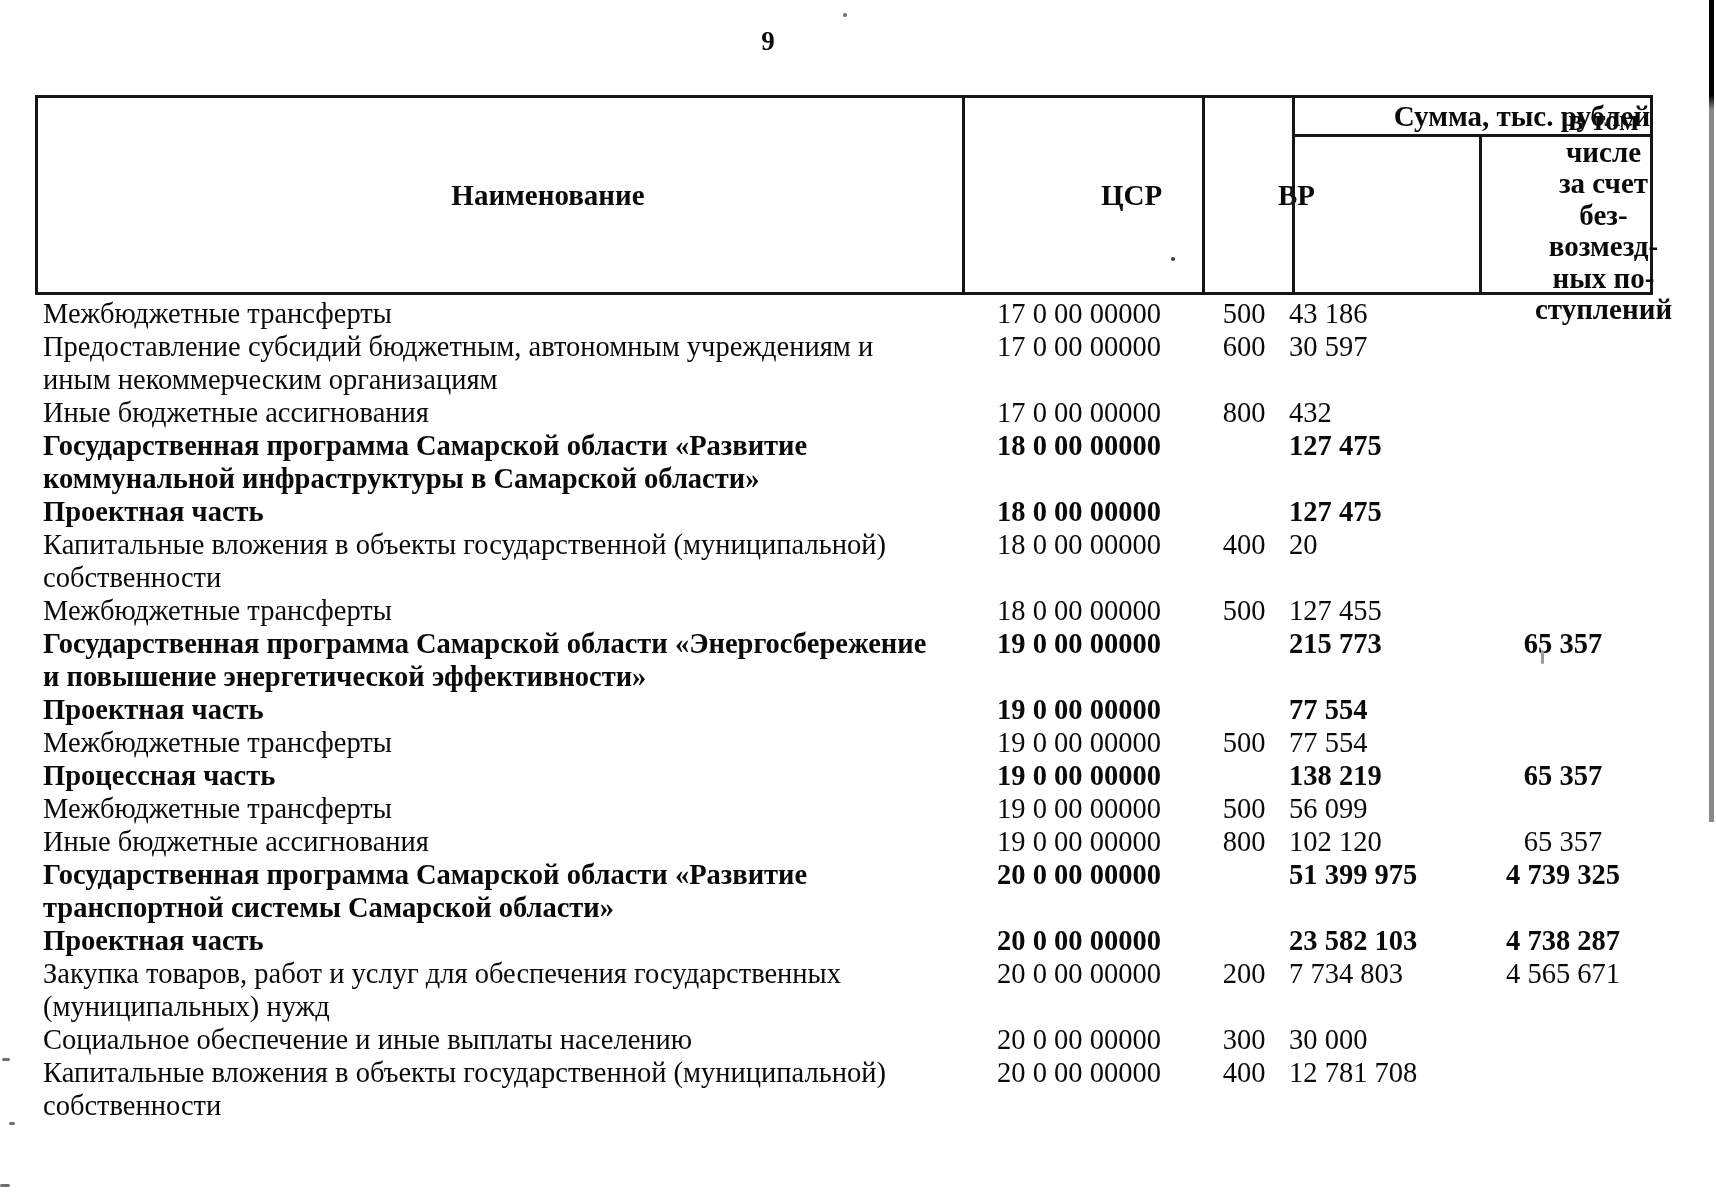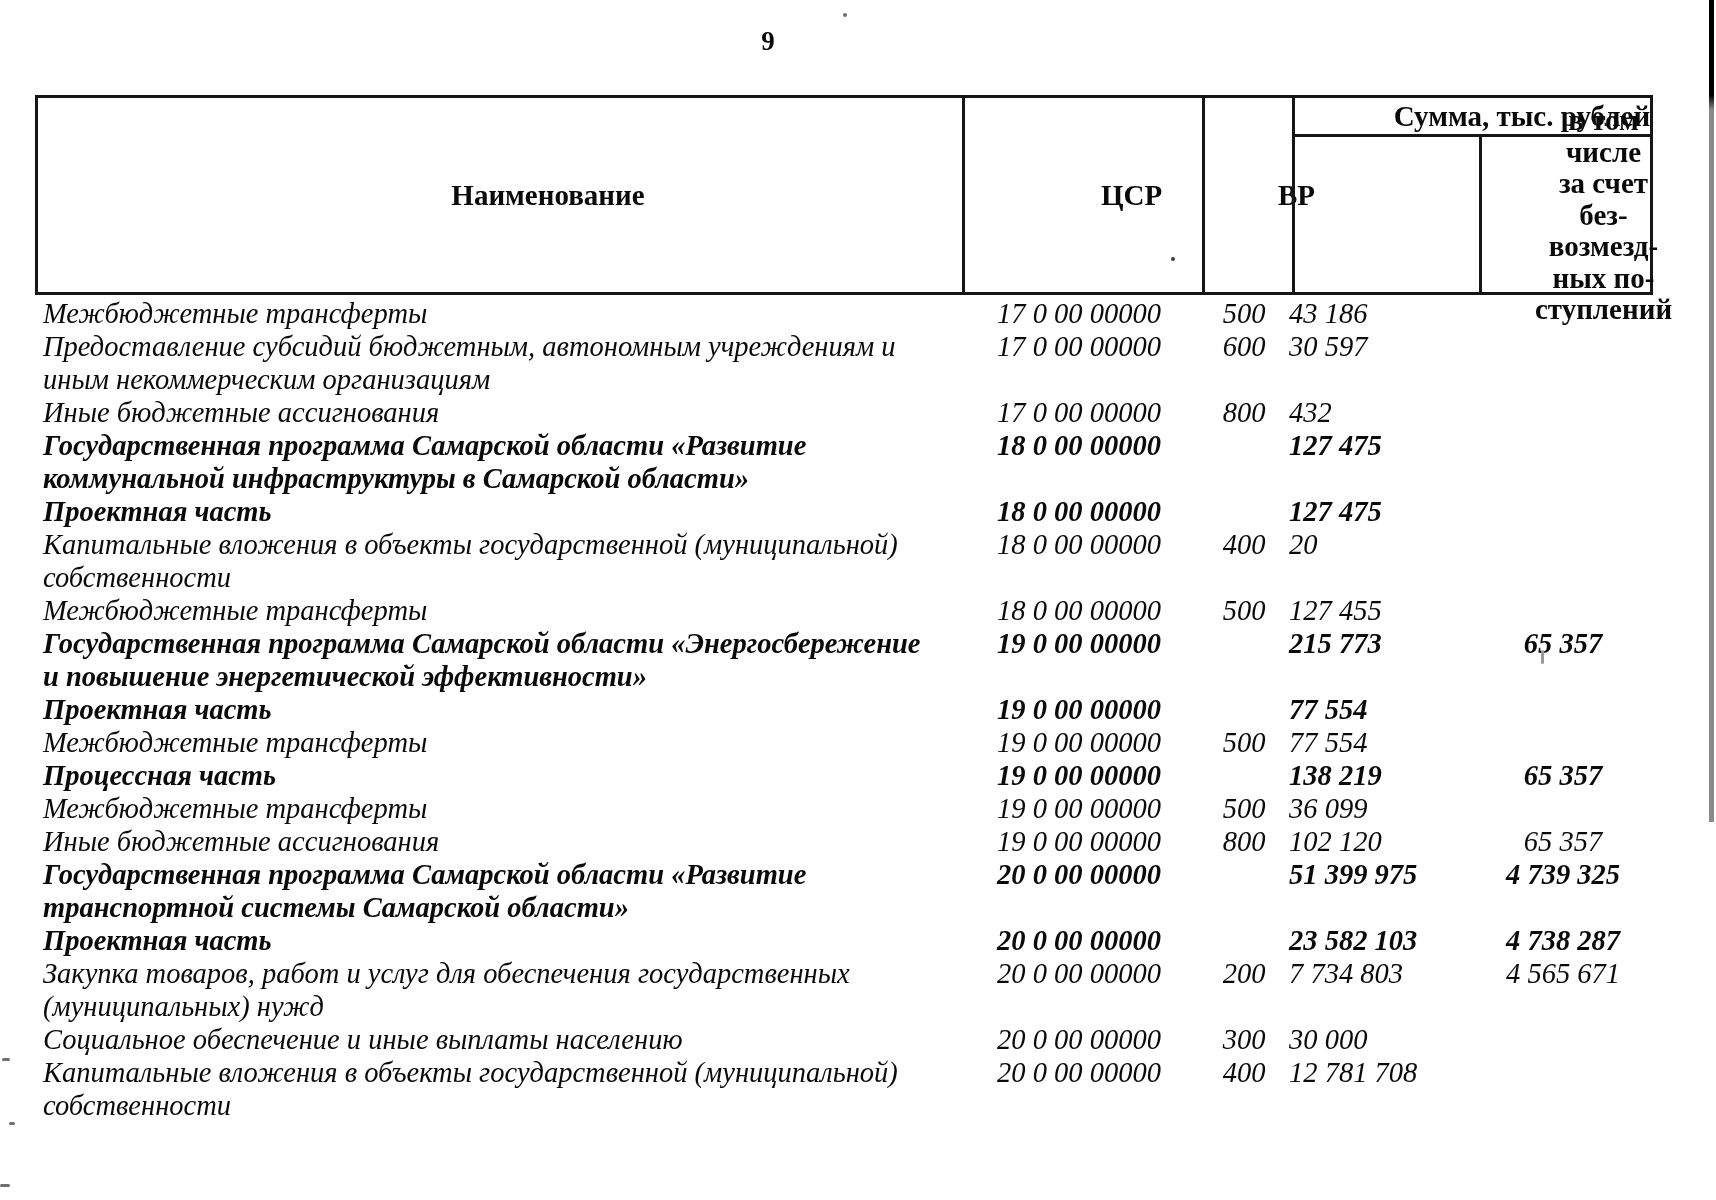--- a/index.html
+++ b/index.html
@@ -70,21 +70,20 @@
   .v-tot-ext  { left: 1441px; top: 36px;  width: 3px; height: 158px; }
   .h-sum-bot  { left: 1254px; top: 36px;  width: 361px; height: 3px; }
   
   .tbl-body {
     position: absolute;
     left: 35px;
     top: 297px;
     width: 1618px;
     font-size: 28.5px;
     line-height: 33px;
-    font-style: italic;
   }
   .row {
     display: flex;
     align-items: flex-start;
   }
   .row.bold { font-weight: bold; }
   .c-name  { width: 924px; padding-left: 8px; box-sizing: border-box; white-space: pre-line; }
   .c-csr   { width: 240px; text-align: center; }
   .c-vr    { width: 90px;  text-align: center; }
   .c-total { width: 187px; text-align: left; }
@@ -209,21 +208,21 @@
       <div class="c-name">Процессная часть</div>
       <div class="c-csr">19 0 00 00000</div>
       <div class="c-vr"></div>
       <div class="c-total">138 219</div>
       <div class="c-extra">65 357</div>
     </div>
       <div class="row">
       <div class="c-name">Межбюджетные трансферты</div>
       <div class="c-csr">19 0 00 00000</div>
       <div class="c-vr">500</div>
-      <div class="c-total">36 099</div>
+      <div class="c-total">56 099</div>
       <div class="c-extra"></div>
     </div>
       <div class="row">
       <div class="c-name">Иные бюджетные ассигнования</div>
       <div class="c-csr">19 0 00 00000</div>
       <div class="c-vr">800</div>
       <div class="c-total">102 120</div>
       <div class="c-extra">65 357</div>
     </div>
       <div class="row bold">

